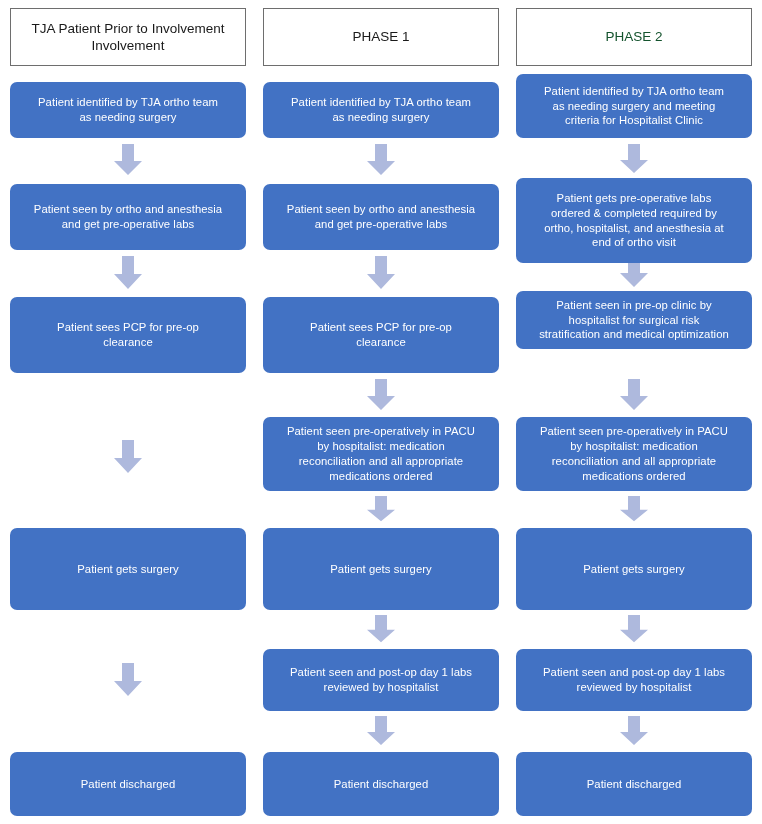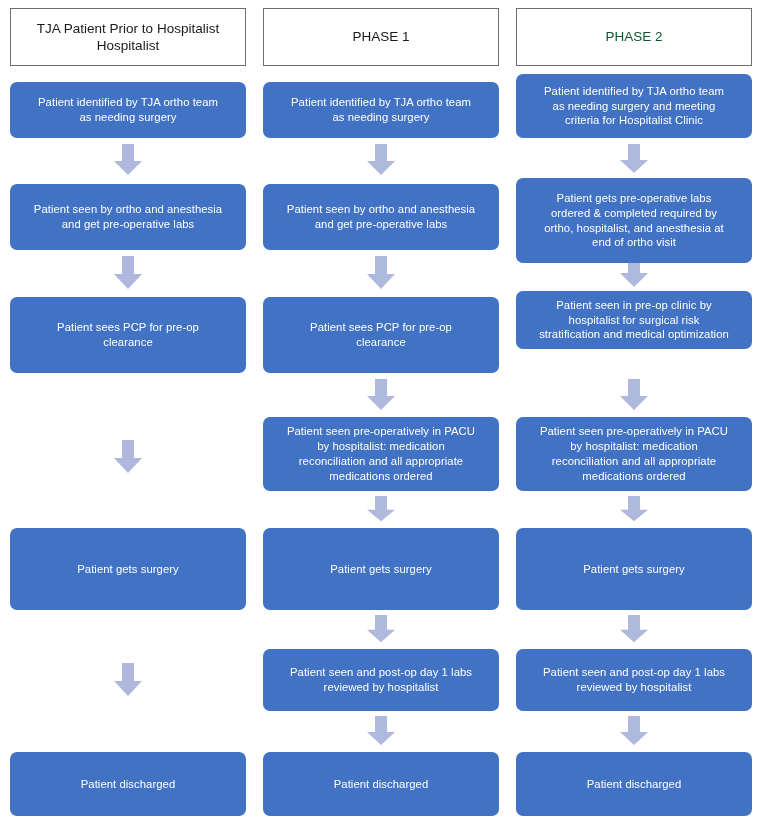--- a/index.html
+++ b/index.html
@@ -77,21 +77,21 @@
   }
   .arrow svg { display: block; width: 100%; height: 100%; }
 
   .node-text { display: block; width: 100%; }
 </style>
 </head>
 <body style="background: rgb(255, 255, 255);">
 
 <div id="chart">
     <div class="column col-0">
-      <div class="header-box" style="border-color: rgb(110, 110, 110); background: rgb(255, 255, 255); color: rgb(26, 26, 26);">TJA Patient Prior to Hospitalist Hospitalist</div>
+      <div class="header-box" style="border-color: rgb(110, 110, 110); background: rgb(255, 255, 255); color: rgb(26, 26, 26);">TJA Patient Prior to Involvement Involvement</div>
       <div class="arrow" style="top: 144px; height: 32px;">
         <svg viewBox="0 0 30 34" preserveAspectRatio="none" aria-hidden="true">
           <polygon points="9,0 21,0 21,18 29,18 15,33 1,18 9,18" fill="#aeb9dd"></polygon>
         </svg>
       </div>
       <div class="arrow" style="top: 256px; height: 34px;">
         <svg viewBox="0 0 30 34" preserveAspectRatio="none" aria-hidden="true">
           <polygon points="9,0 21,0 21,18 29,18 15,33 1,18 9,18" fill="#aeb9dd"></polygon>
         </svg>
       </div>

